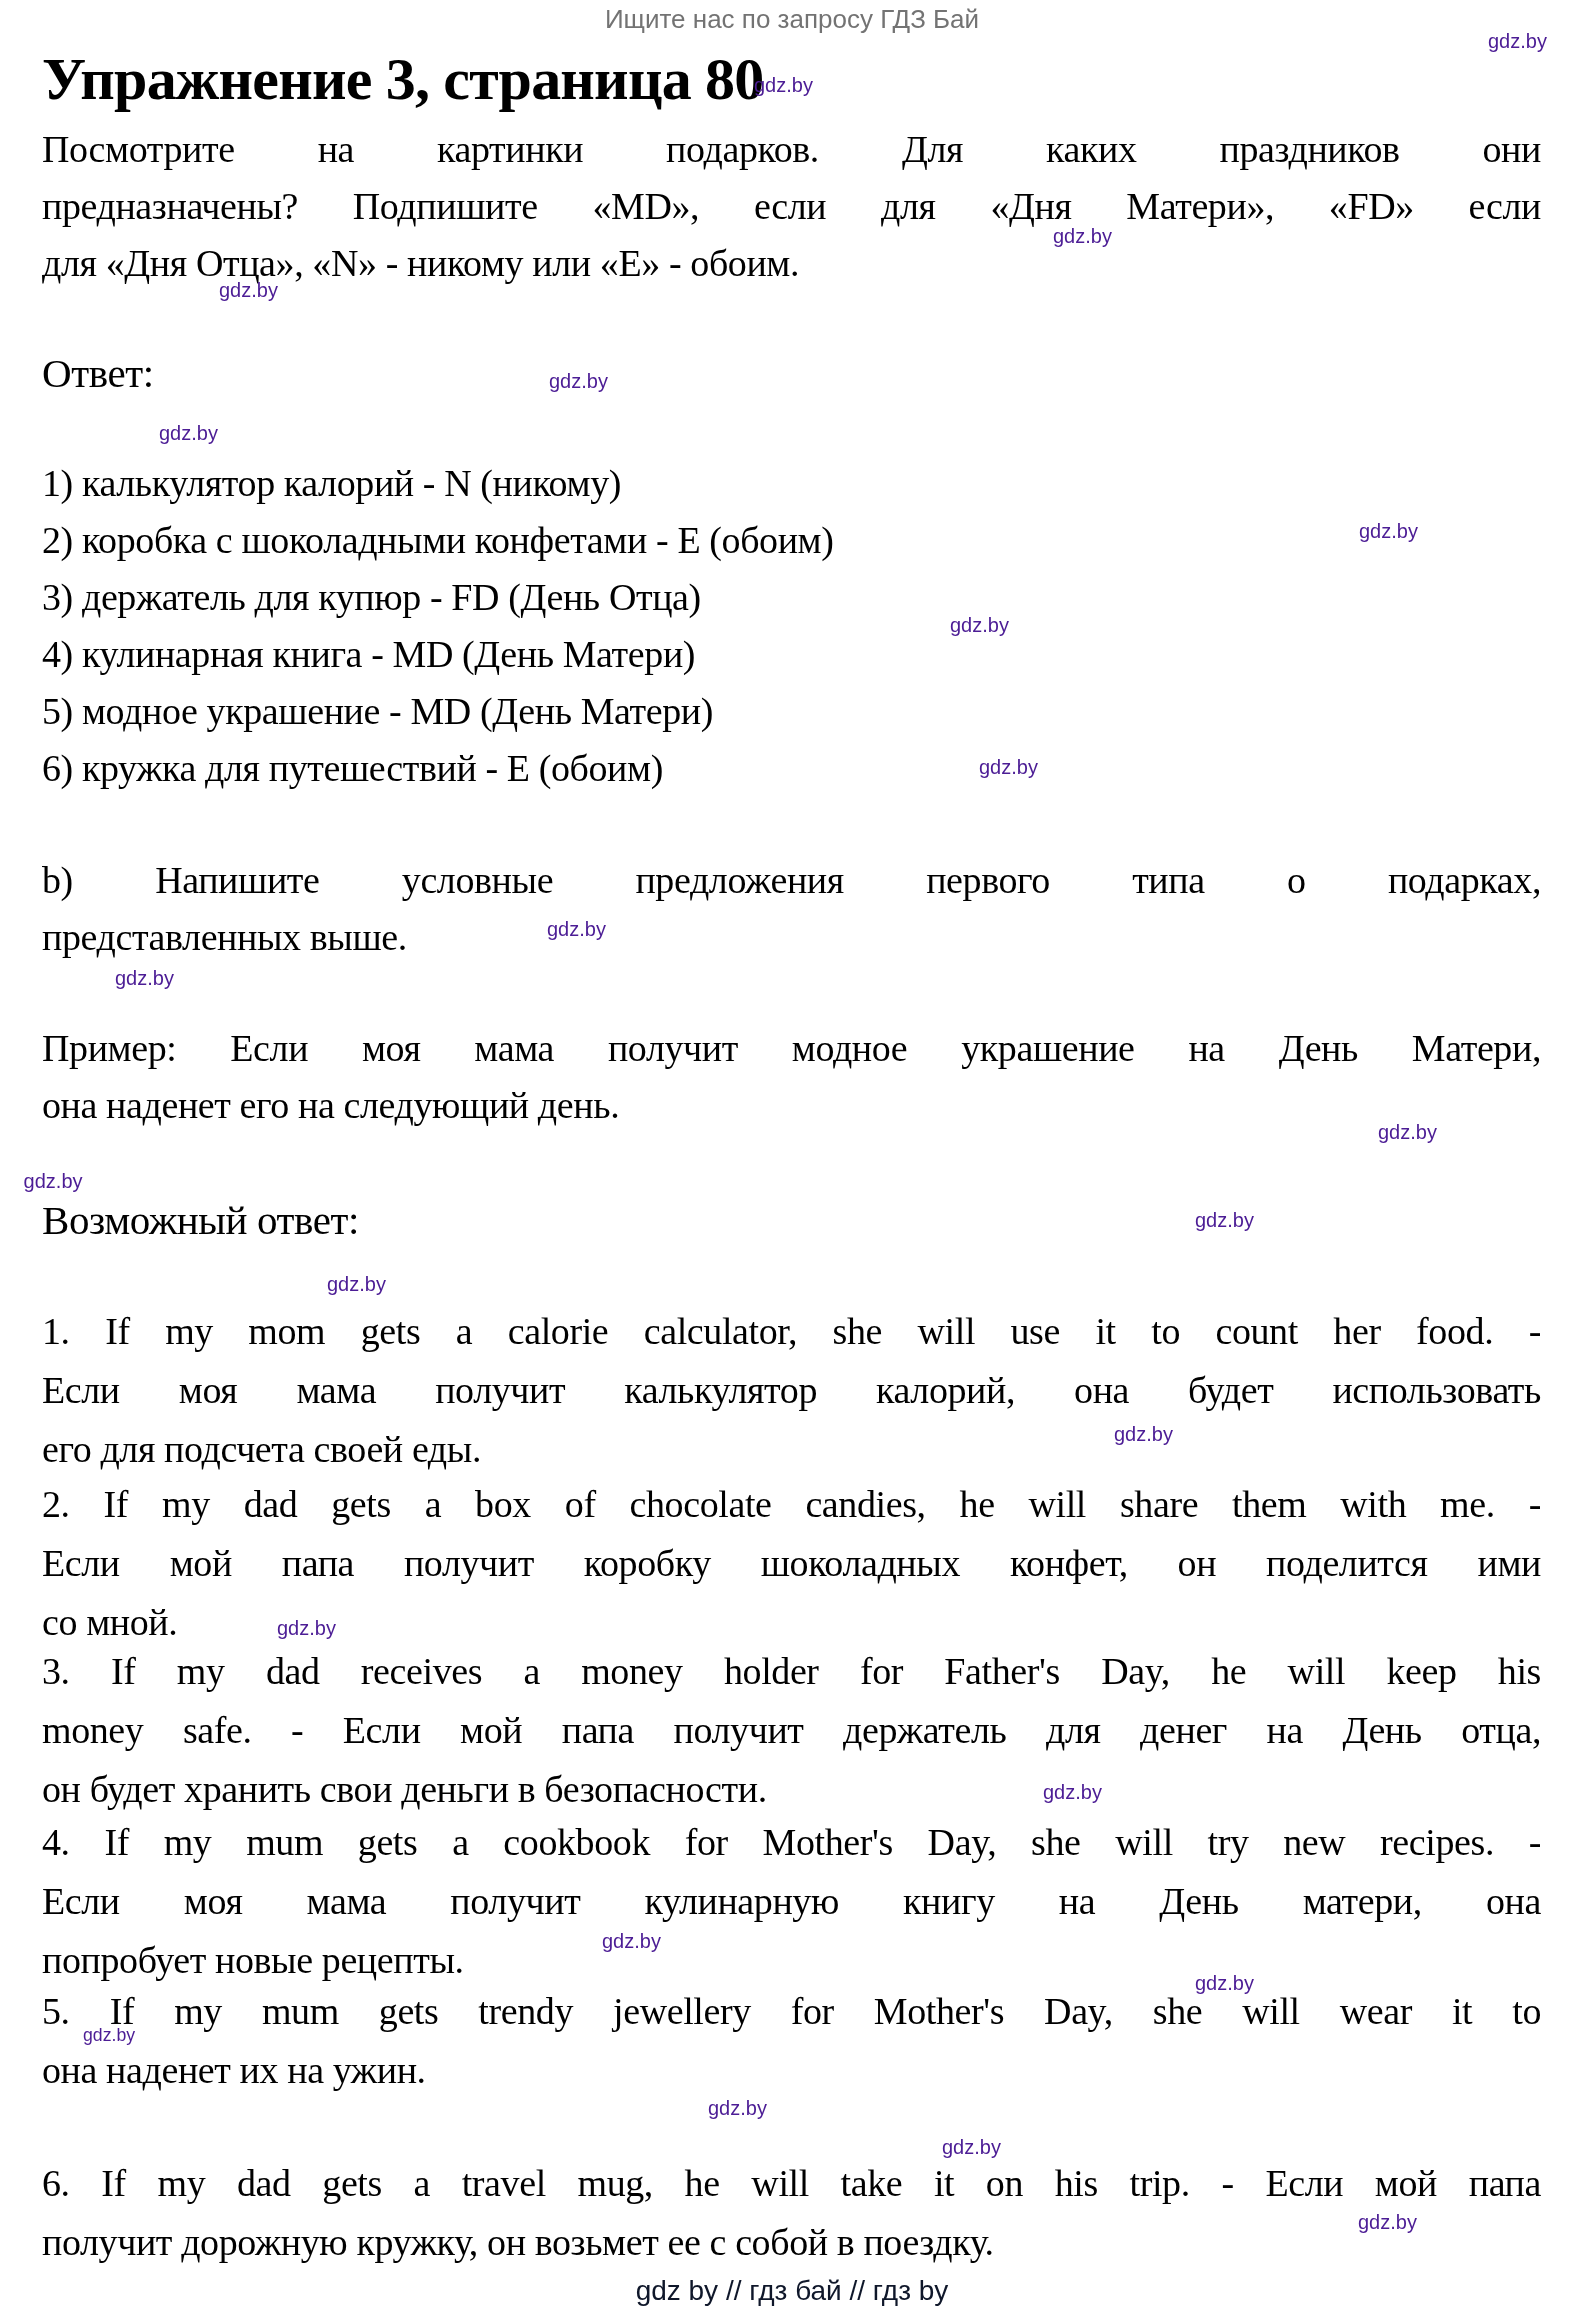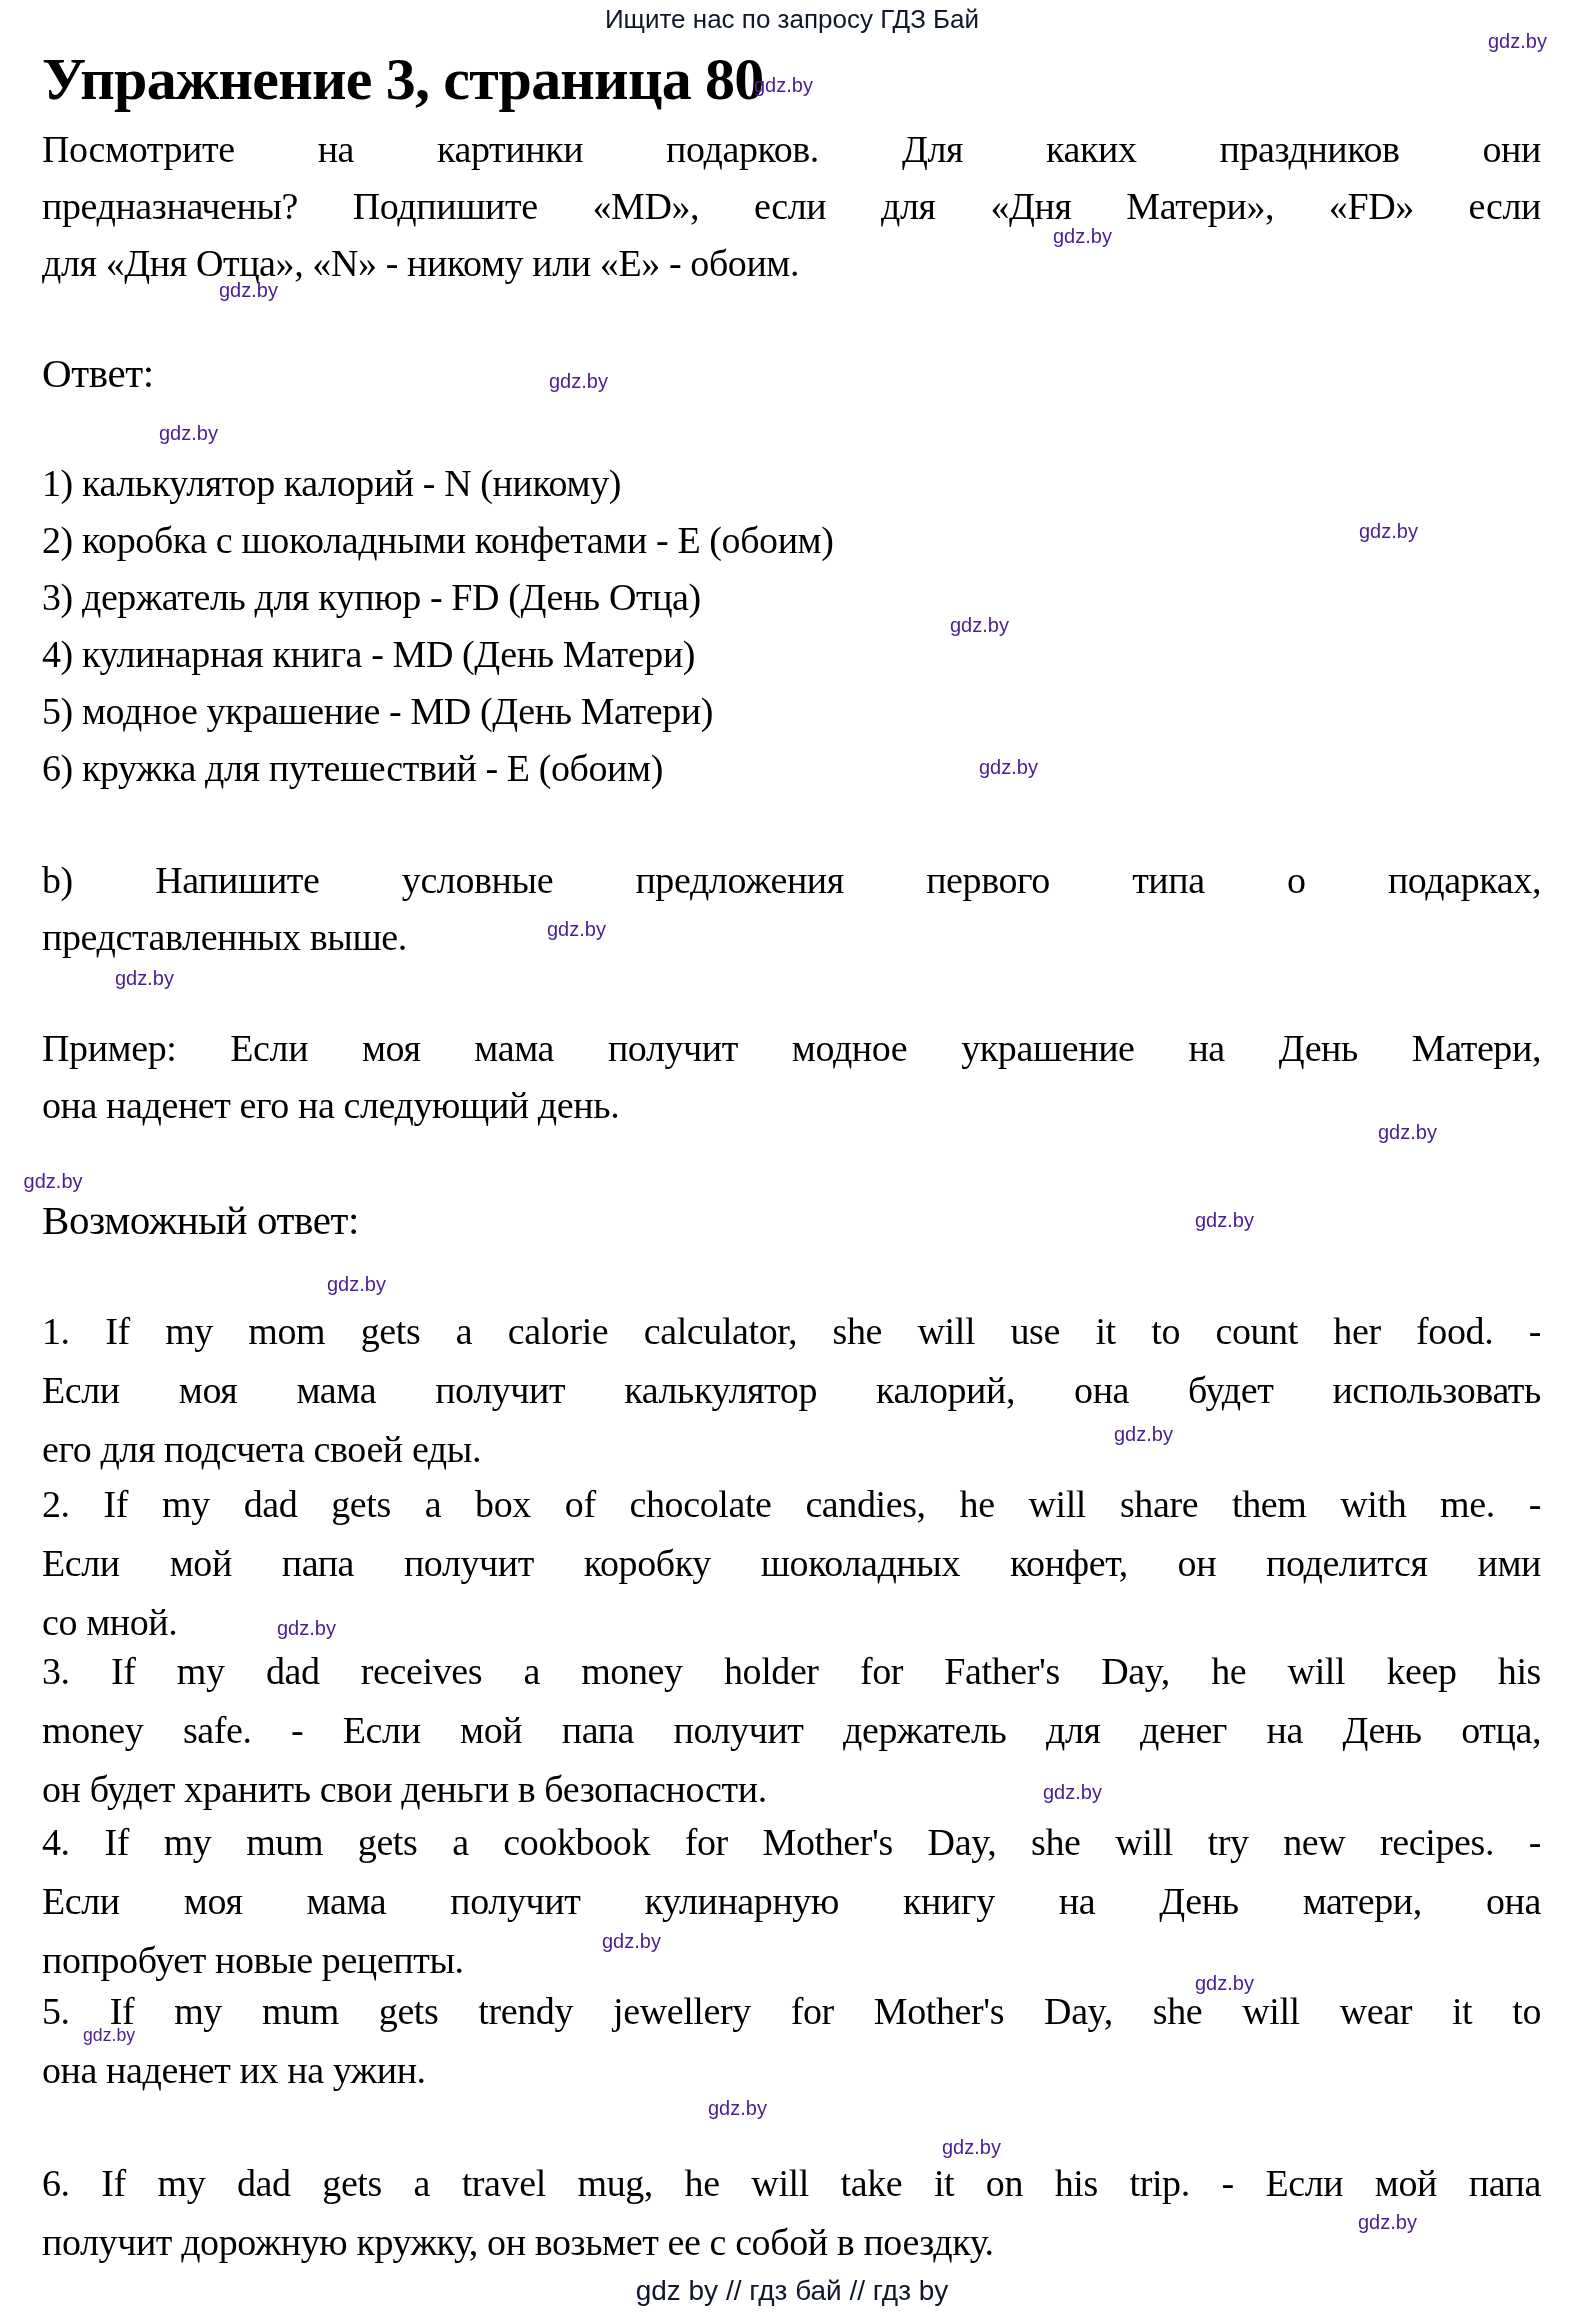--- a/index.html
+++ b/index.html
@@ -9,21 +9,21 @@
     position: relative;
     font-family: "Liberation Serif", serif;
     color: #000000;
     overflow: hidden;
   }
   .banner {
     position: absolute; top: 3.4px; left: 0; width: 1584px;
     text-align: center;
     font-family: "Liberation Sans", sans-serif;
     font-size: 26px; line-height: 32px;
-    color: #0f172a;
+    color: #737373;
   }
   .footer {
     position: absolute; top: 2274px; left: 0; width: 1584px;
     text-align: center;
     font-family: "Liberation Sans", sans-serif;
     font-size: 28px; line-height: 34px;
     color: #0f172a;
   }
   .wm {
     position: absolute;

